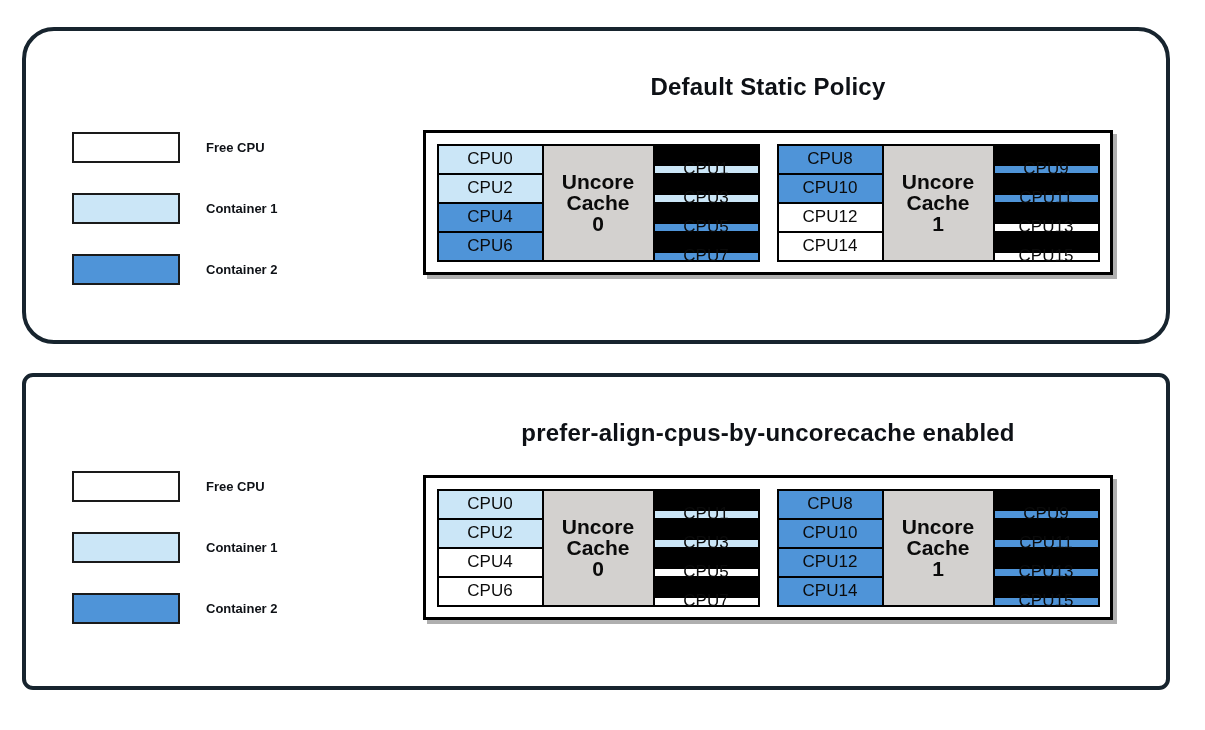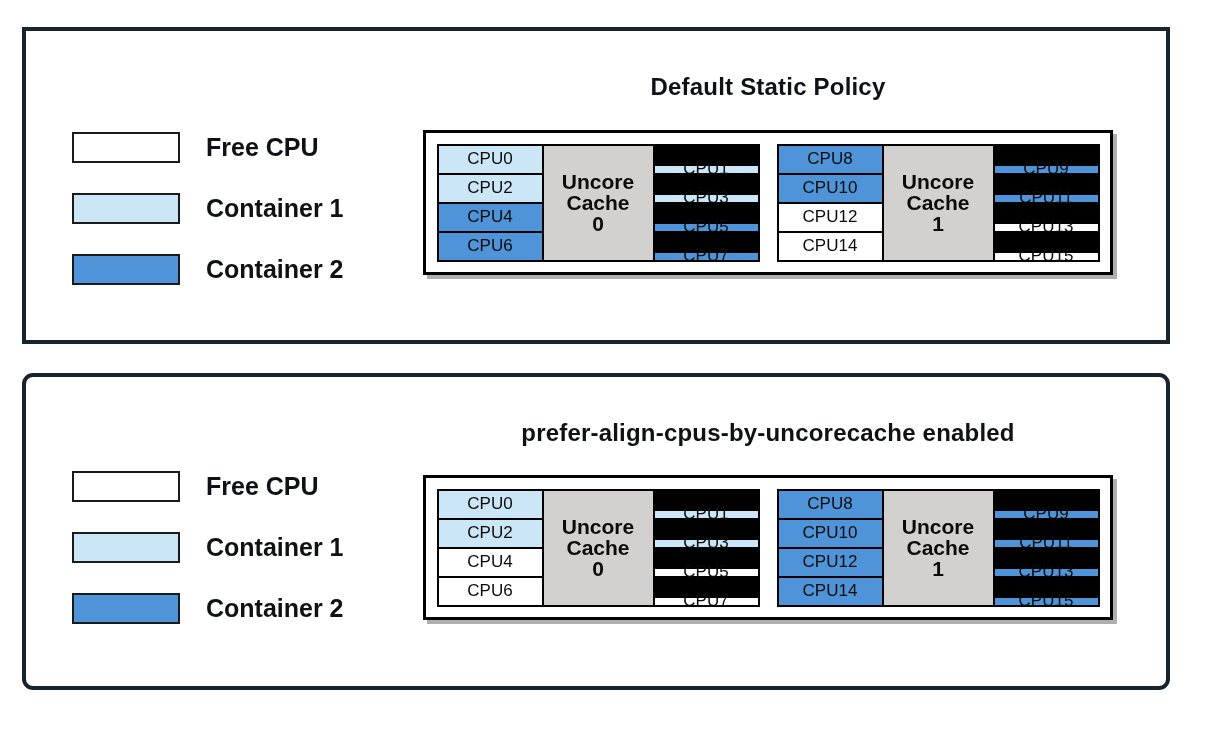--- a/index.html
+++ b/index.html
@@ -4,33 +4,33 @@
 <style>
   html,body{margin:0;padding:0;background:#fff;}
   #stage{
     position:relative;width:1205px;height:730px;background:#ffffff;overflow:hidden;
     font-family:"Liberation Sans","DejaVu Sans",sans-serif;color:#101418;
   }
   .panel{
     position:absolute;left:22px;width:1148px;box-sizing:border-box;
     border:4px solid #17242e;background:#ffffff;
   }
-  .panel--top{top:27px;height:317px;}
+  .panel--top{top:27px;height:317px;border-radius:32px;}
   .panel--bottom{top:373px;height:317px;border-radius:11px;}
 
   .title{
     position:absolute;left:394px;width:696px;top:42px;margin:0;
     text-align:center;font-size:24px;font-weight:bold;letter-spacing:.2px;color:#0e1116;
   }
 
   .legend{position:absolute;left:46px;top:100px;display:flex;flex-direction:column;gap:29px;}
   .panel--bottom .legend{top:93px;}
   .legend-row{display:flex;align-items:center;gap:26px;height:32px;}
   .swatch{width:108px;height:31px;box-sizing:border-box;border:2px solid #1a1a1a;background:#fff;}
-  .legend-label{font-size:25px;font-weight:bold;color:#0e1116;white-space:nowrap;}
+  .legend-label{font-size:13px;font-weight:bold;color:#0e1116;white-space:nowrap;}
 
   .diagram{
     position:absolute;left:397px;top:99px;width:690px;height:145px;box-sizing:border-box;
     border:3px solid #000;background:#fff;
     display:flex;align-items:center;justify-content:center;gap:17px;
     box-shadow:4px 4px 0 rgba(110,110,110,.55);
   }
   .panel--bottom .diagram{top:98px;}
 
   .group{

